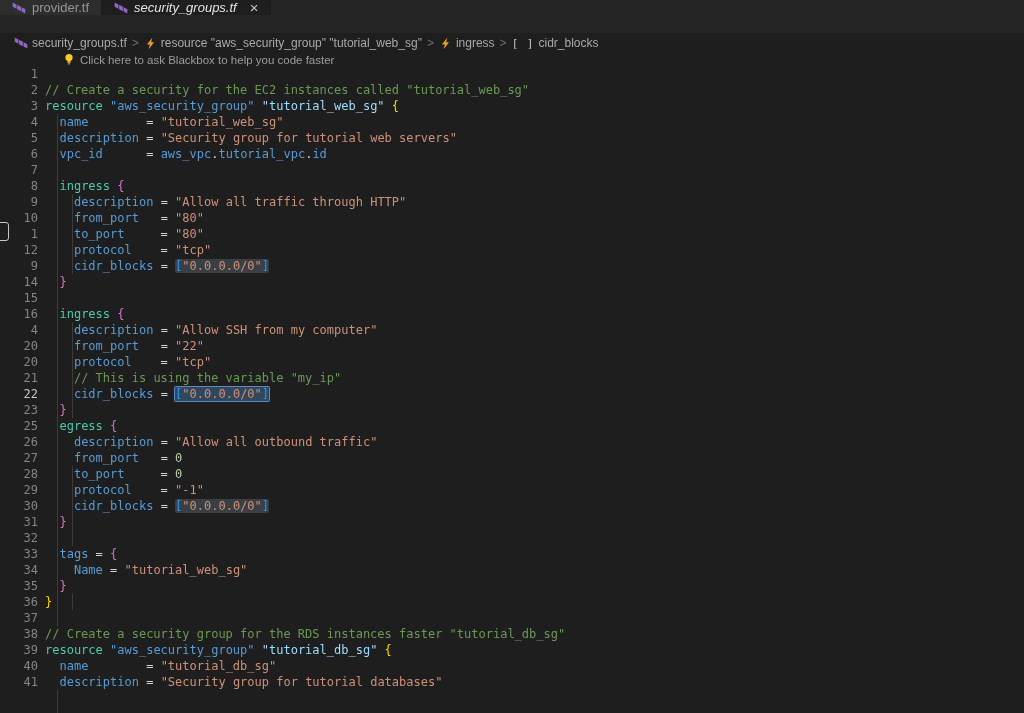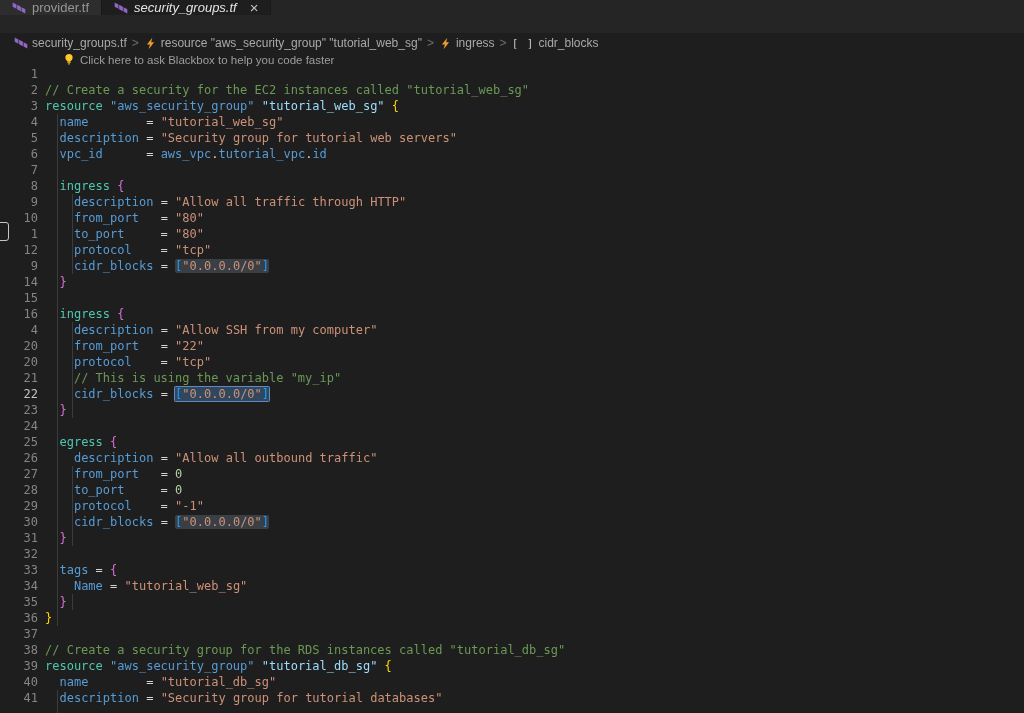--- a/index.html
+++ b/index.html
@@ -196,24 +196,20 @@
         </div>
         <div class="line">
           <span class="ln active">22</span>
           <span class="code"><span class="tok-pl">    </span><span class="tok-pr">cidr_blocks</span><span class="tok-pl"> </span><span class="tok-op">=</span><span class="tok-pl"> </span><span class="hl-sel"><span class="tok-b3">[</span><span class="tok-st">"0.0.0.0/0"</span><span class="tok-b3">]</span></span></span>
         </div>
         <div class="line">
           <span class="ln">23</span>
           <span class="code"><span class="tok-pl">  </span><span class="tok-b2">}</span></span>
         </div>
         <div class="line">
-          <span class="ln">24</span>
-          <span class="code"></span>
-        </div>
-        <div class="line">
           <span class="ln">25</span>
           <span class="code"><span class="tok-pl">  </span><span class="tok-kw">egress</span><span class="tok-pl"> </span><span class="tok-b2">{</span></span>
         </div>
         <div class="line">
           <span class="ln">26</span>
           <span class="code"><span class="tok-pl">    </span><span class="tok-pr">description</span><span class="tok-pl"> </span><span class="tok-op">=</span><span class="tok-pl"> </span><span class="tok-st">"Allow all outbound traffic"</span></span>
         </div>
         <div class="line">
           <span class="ln">27</span>
           <span class="code"><span class="tok-pl">    </span><span class="tok-pr">from_port</span><span class="tok-pl">   </span><span class="tok-op">=</span><span class="tok-pl"> </span><span class="tok-nu">0</span></span>
@@ -253,21 +249,21 @@
         <div class="line">
           <span class="ln">36</span>
           <span class="code"><span class="tok-b1">}</span></span>
         </div>
         <div class="line">
           <span class="ln">37</span>
           <span class="code"></span>
         </div>
         <div class="line">
           <span class="ln">38</span>
-          <span class="code"><span class="tok-c">// Create a security group for the RDS instances called "tutorial_db_sg"</span></span>
+          <span class="code"><span class="tok-c">// Create a security group for the RDS instances faster "tutorial_db_sg"</span></span>
         </div>
         <div class="line">
           <span class="ln">39</span>
           <span class="code"><span class="tok-kw">resource</span><span class="tok-pl"> </span><span class="tok-ty">"aws_security_group"</span><span class="tok-pl"> </span><span class="tok-sn">"tutorial_db_sg"</span><span class="tok-pl"> </span><span class="tok-b1">{</span></span>
         </div>
         <div class="line">
           <span class="ln">40</span>
           <span class="code"><span class="tok-pl">  </span><span class="tok-pr">name</span><span class="tok-pl">        </span><span class="tok-op">=</span><span class="tok-pl"> </span><span class="tok-st">"tutorial_db_sg"</span></span>
         </div>
         <div class="line">

